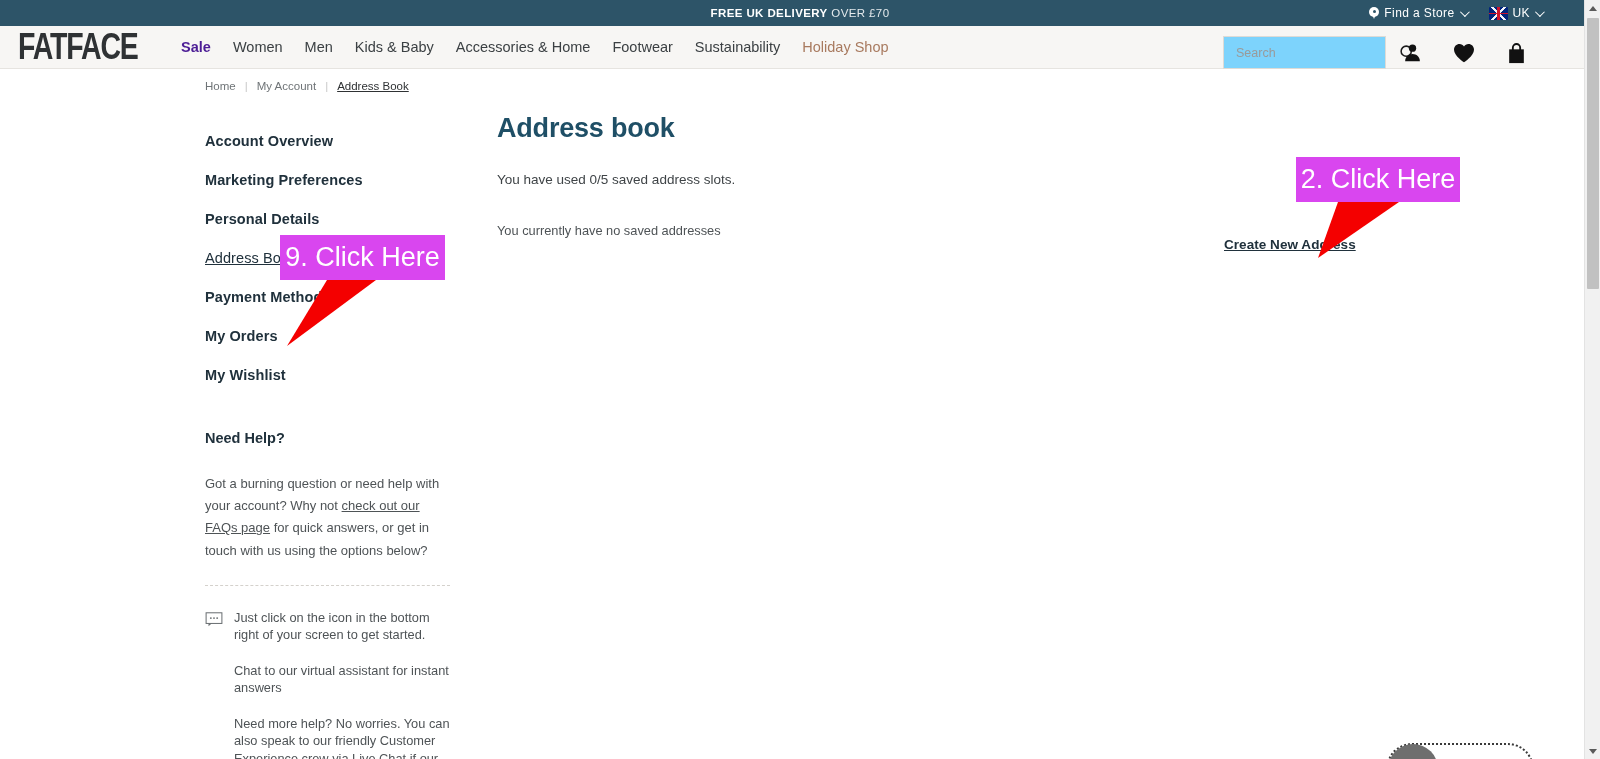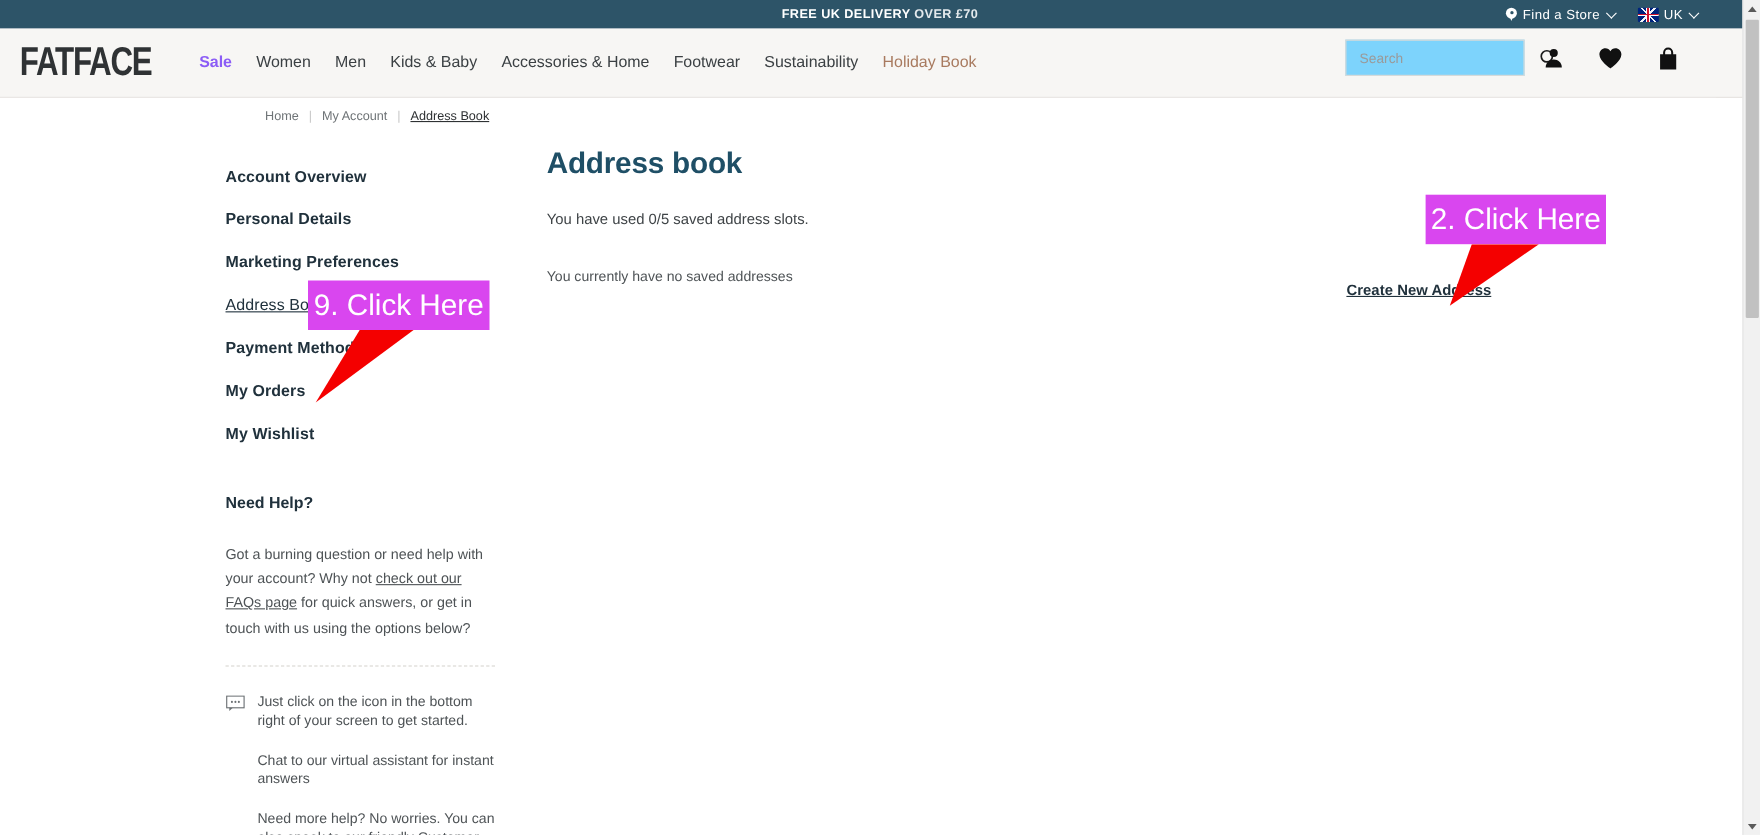--- a/index.html
+++ b/index.html
@@ -20,21 +20,21 @@
     color: #ffffff;
     display: flex;
     align-items: center;
     justify-content: center;
     position: relative;
     font-size: 11.5px;
     letter-spacing: .4px;
   }
   .promo-text { text-transform: uppercase; }
   .promo-text b { font-weight: 700; }
-  .promo-text span.light { font-weight: 700; color: #e3e9ec; }
+  .promo-text span.light { font-weight: 400; color: #e3e9ec; }
 
   .promo-right {
     position: absolute;
     right: 58px;
     top: 0;
     height: 26px;
     display: flex;
     align-items: center;
     gap: 22px;
     font-size: 12px;
@@ -97,21 +97,21 @@
   .flag-x {
     position: absolute; left: 0; top: 0; width: 100%; height: 100%;
     background:
       linear-gradient(45deg, transparent 46%, #fff 46%, #fff 54%, transparent 54%),
       linear-gradient(-45deg, transparent 46%, #fff 46%, #fff 54%, transparent 54%);
     opacity: .95;
   }
 
   
   .header {
-    height: 63px;
+    height: 43px;
     background: #f7f6f4;
     border-bottom: 1px solid #e6e4e0;
     display: flex;
     align-items: center;
     position: relative;
   }
   .logo {
     margin-left: 18px;
     font-family: "Liberation Sans", sans-serif;
     font-weight: 700;
@@ -130,21 +130,21 @@
     margin-left: 26px;
     font-size: 14.5px;
   }
   .nav a {
     color: #3b4043;
     text-decoration: none;
     padding: 0 11px;
     cursor: pointer;
     white-space: nowrap;
   }
-  .nav a.sale { color: #8b5cf6; font-weight: 700; }
+  .nav a.sale { color: #4c1d95; font-weight: 700; }
   .nav a.holiday { color: #a87a5f; }
 
   .header-right {
     position: absolute;
     right: 58px;
     top: 0;
     height: 53px;
     display: flex;
     align-items: center;
     gap: 0;
@@ -177,21 +177,20 @@
     display: flex; align-items: center; justify-content: center;
     cursor: pointer;
   }
 
   
   .page {
     position: relative;
     width: 1560px;
     height: 679px;
     background: #ffffff;
-    padding-left: 36px;
   }
   .content-wrap {
     position: relative;
     padding-left: 205px;
     padding-top: 11px;
   }
   .breadcrumb {
     font-size: 11.5px;
     color: #6f7477;
     display: flex;
@@ -406,21 +405,21 @@
   <div class="logo">FATFACE</div>
 
   <div class="nav">
     <a class="sale">Sale</a>
     <a>Women</a>
     <a>Men</a>
     <a>Kids &amp; Baby</a>
     <a>Accessories &amp; Home</a>
     <a>Footwear</a>
     <a>Sustainability</a>
-    <a class="holiday">Holiday Book</a>
+    <a class="holiday">Holiday Shop</a>
   </div>
 
   <div class="header-right">
     <div class="search-wrap">
       <input type="text" placeholder="Search" style="">
       <svg class="mag" viewBox="0 0 20 20">
         <circle cx="8.5" cy="8.5" r="6" fill="none" stroke="#1b1b1b" stroke-width="1.8"></circle>
         <line x1="13" y1="13" x2="18.5" y2="18.5" stroke="#1b1b1b" stroke-width="2" stroke-linecap="round"></line>
       </svg>
     </div>
@@ -454,22 +453,22 @@
       <a>Home</a>
       <span class="sep">|</span>
       <a>My Account</a>
       <span class="sep">|</span>
       <a class="current">Address Book</a>
     </div>
   </div>
 
   <div class="sidebar">
     <a class="side-link">Account Overview</a>
+    <a class="side-link">Marketing Preferences</a>
     <a class="side-link">Personal Details</a>
-    <a class="side-link">Marketing Preferences</a>
     <a class="side-link active">Address Book</a>
     <a class="side-link">Payment Methods</a>
     <a class="side-link">My Orders</a>
     <a class="side-link">My Wishlist</a>
 
     <div class="need-help">Need Help?</div>
 
     <div class="help-para">
       <span>Got a burning question or need help with your account? Why not </span><a>check out our FAQs page</a><span> for quick answers, or get in touch with us using the options below?</span>
     </div>

